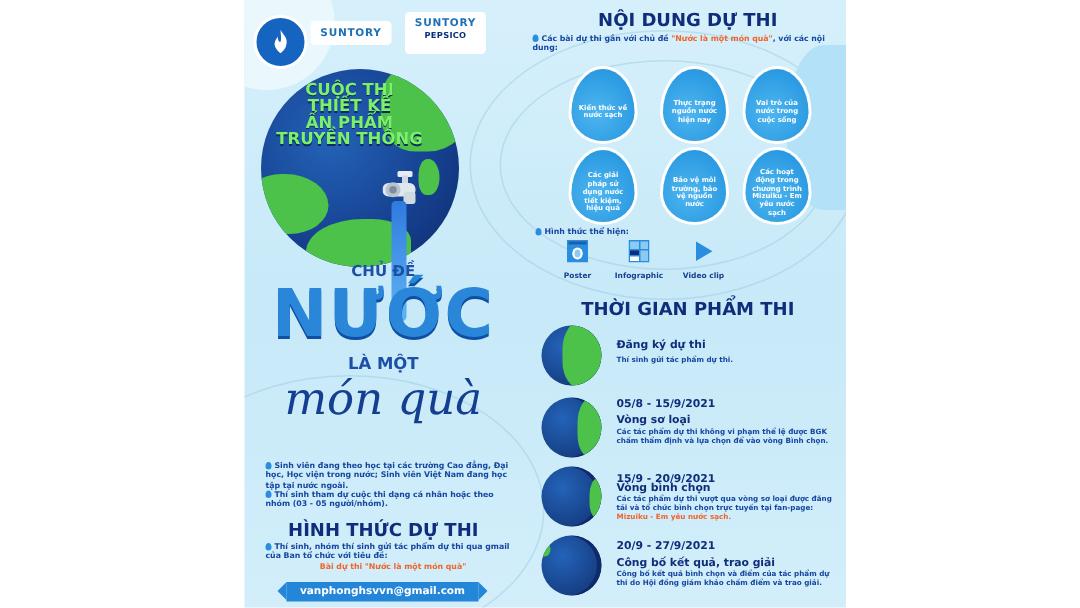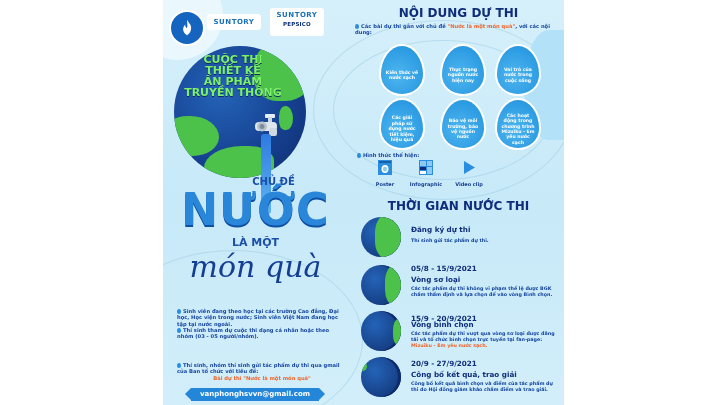--- a/index.html
+++ b/index.html
@@ -15,21 +15,21 @@
   .sponsor { position: absolute; background: #fff; border-radius: 3px; color: #1c70b7; font-family: "DejaVu Sans", sans-serif; font-weight: bold; text-align: center; }
   .sponsor.s1 { top: 14px; left: 44px; width: 54px; height: 16px; font-size: 7px; line-height: 16px; letter-spacing: 0.5px; }
   .sponsor.s2 { top: 8px; left: 107px; width: 54px; height: 28px; font-size: 7px; padding-top: 3px; letter-spacing: 0.5px; }
   .sponsor.s2 .pep { display: block; font-size: 5.5px; color: #0d2f7a; margin-top: 2px; letter-spacing: 0.2px; }
   .globe-big { position: absolute; left: 11px; top: 46px; width: 132px; height: 132px; border-radius: 50%;
     background: radial-gradient(circle at 35% 35%, #2463b8 0%, #153f8e 60%, #0e2c6a 100%); overflow: hidden; }
   .land { position: absolute; background: #4cc24a; border-radius: 45% 55% 50% 40%; }
   .globe-title { position: absolute; left: 20px; top: 54px; width: 100px; color: #7df06a; font-weight: bold; font-size: 11px; line-height: 11px; text-align: center; text-shadow: 0 1px 0 #0a2b5c; }
   .faucet { position: absolute; left: 92px; top: 114px; }
   .water-stream { position: absolute; left: 98px; top: 134px; width: 10px; height: 80px; background: linear-gradient(180deg,#2f7ae0,#5fb5f2); border-radius: 3px; }
-  .chude { position: absolute; left: 0; top: 176px; width: 185px; text-align: center; color: #1b4fa8; font-weight: bold; font-size: 10px; margin-left: 18px; }
+  .chude { position: absolute; left: 0; top: 176px; width: 185px; text-align: center; color: #1b4fa8; font-weight: bold; font-size: 10px; }
   .nuoc { position: absolute; left: 0; top: 186px; width: 185px; text-align: center; color: #2a86d8; font-weight: bold; font-size: 44px; line-height: 48px; letter-spacing: 1px; text-shadow: 0 2px 0 #0d4fa5; }
   .lamot { position: absolute; left: 0; top: 236px; width: 185px; text-align: center; color: #1b4fa8; font-weight: bold; font-size: 11px; }
   .monqua { position: absolute; left: 0; top: 250px; width: 185px; text-align: center; color: #143e92; font-family: "DejaVu Serif", serif; font-style: italic; font-size: 30px; line-height: 34px; }
   .sec-title { position: absolute; color: #0f2d7a; font-weight: bold; text-align: center; }
   .body-txt { position: absolute; color: #1646a0; font-size: 5.2px; line-height: 6.3px; font-weight: bold; }
   .drop-bullet { display: inline-block; width: 4px; height: 5px; background: #2a8ee0; border-radius: 50% 50% 50% 50% / 60% 60% 40% 40%; margin-right: 2px; vertical-align: middle; }
   .hl { color: #f0642a; }
   .email-ribbon { position: absolute; left: 28px; top: 388px; width: 128px; height: 13px; background: #2386d8; color: #fff; font-size: 7px; font-weight: bold; text-align: center; line-height: 13px; }
   .email-ribbon::before, .email-ribbon::after { content: ""; position: absolute; top: 0; border-style: solid; }
   .email-ribbon::before { left: -6px; border-width: 6.5px 6px 6.5px 0; border-color: transparent #2386d8 transparent transparent; }
@@ -93,20 +93,21 @@
   <div class="lamot">LÀ MỘT</div>
   <div class="monqua">món quà</div>
 
   <div class="body-txt" style="left:14px;top:308px;width:170px;">
     <span class="drop-bullet"></span><span>Sinh viên đang theo học tại các trường Cao đẳng, Đại học, Học viện trong nước; Sinh viên Việt Nam đang học tập tại nước ngoài.</span>
   </div>
   <div class="body-txt" style="left:14px;top:327px;width:170px;">
     <span class="drop-bullet"></span><span>Thí sinh tham dự cuộc thi dạng cá nhân hoặc theo nhóm (03 - 05 người/nhóm).</span>
   </div>
 
+  <div class="sec-title" style="left:0;top:346px;width:185px;font-size:12px;">HÌNH THỨC DỰ THI</div>
   <div class="body-txt" style="left:14px;top:362px;width:170px;">
     <span class="drop-bullet"></span><span>Thí sinh, nhóm thí sinh gửi tác phẩm dự thi qua gmail của Ban tổ chức với tiêu đề:</span>
   </div>
   <div class="body-txt hl" style="left:14px;top:375px;width:170px;text-align:center;">Bài dự thi "Nước là một món quà"</div>
   <div class="email-ribbon"><span>vanphonghsvvn@gmail.com</span></div>
 
   <div class="sec-title" style="left:190px;top:6px;width:211px;font-size:12px;">NỘI DUNG DỰ THI</div>
   <div class="body-txt" style="left:192px;top:23px;width:205px;">
     <span class="drop-bullet"></span><span>Các bài dự thi gắn với chủ đề </span><span class="hl">"Nước là một món quà"</span><span>, với các nội dung:</span>
   </div>
@@ -153,21 +154,21 @@
       </svg>
     <span class="lbl">Infographic</span>
   </div>
   <div class="form-icon" style="left:286px;top:160px;">
     <svg width="14" height="15" viewBox="0 0 14 15">
         <polygon points="2,1 13,7.5 2,14" fill="#2a8ee0"></polygon>
       </svg>
     <span class="lbl">Video clip</span>
   </div>
 
-  <div class="sec-title" style="left:190px;top:199px;width:211px;font-size:12px;">THỜI GIAN NƯỚC THI</div>
+  <div class="sec-title" style="left:190px;top:199px;width:211px;font-size:12px;">THỜI GIAN PHẨM THI</div>
 
   <div class="tl-globe" style="top:217px;">
     <div class="land" style="left:14px;top:-4px;width:32px;height:46px;"></div>
   </div>
   <div class="tl-date" style="top:217px;">05/8 - 15/9/2021</div>
   <div class="tl-head" style="top:226px;">Đăng ký dự thi</div>
   <div class="tl-desc" style="top:238px;">Thí sinh gửi tác phẩm dự thi.</div>
 
   <div class="tl-globe" style="top:265px;">
     <div class="land" style="left:24px;top:0px;width:22px;height:40px;"></div>

